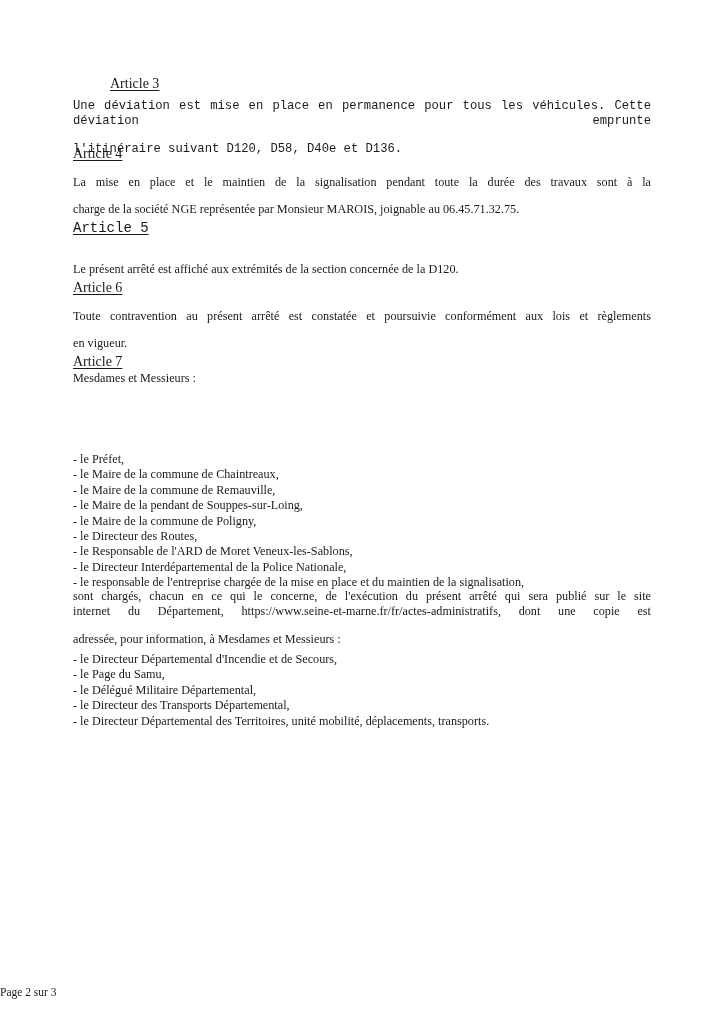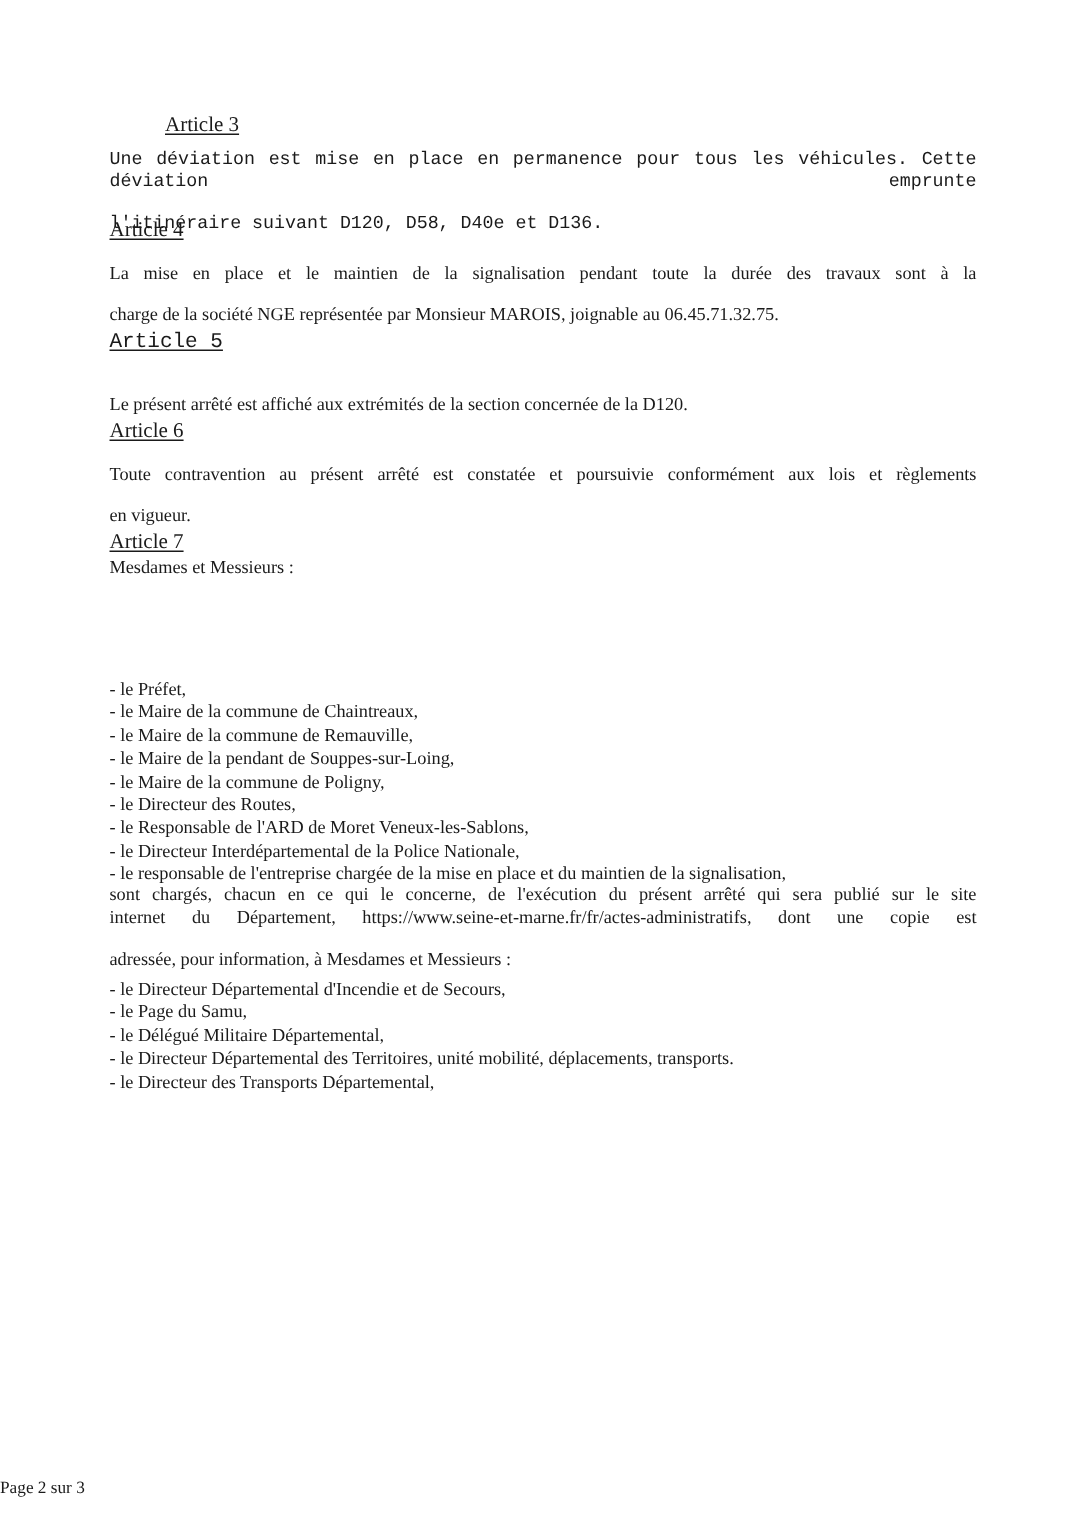--- a/index.html
+++ b/index.html
@@ -77,18 +77,18 @@
   <div class="para" style="top:589px;">
     <span class="jline">sont chargés, chacun en ce qui le concerne, de l'exécution du présent arrêté qui sera publié sur le site</span>
     <span class="jline">internet du Département, https://www.seine-et-marne.fr/fr/actes-administratifs, dont une copie est</span>
     <span class="line">adressée, pour information, à Mesdames et Messieurs :</span>
   </div>
 
   <ul class="dash" style="top:652px;">
     <li>- le Directeur Départemental d'Incendie et de Secours,</li>
     <li>- le Page du Samu,</li>
     <li>- le Délégué Militaire Départemental,</li>
+    <li>- le Directeur des Transports Départemental,</li>
     <li>- le Directeur Départemental des Territoires, unité mobilité, déplacements, transports.</li>
-    <li>- le Directeur des Transports Départemental,</li>
   </ul>
 </div>
 
 <div class="footer">Page 2 sur 3</div>
 
 </body></html>

